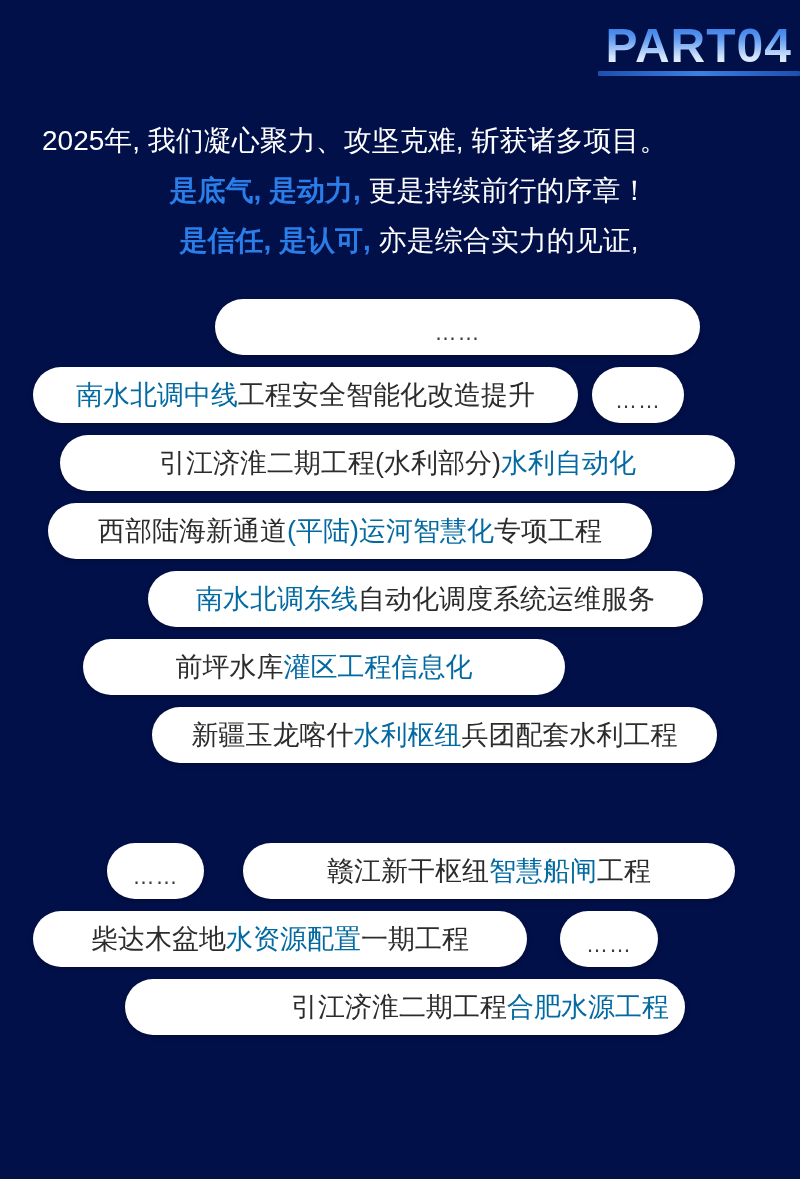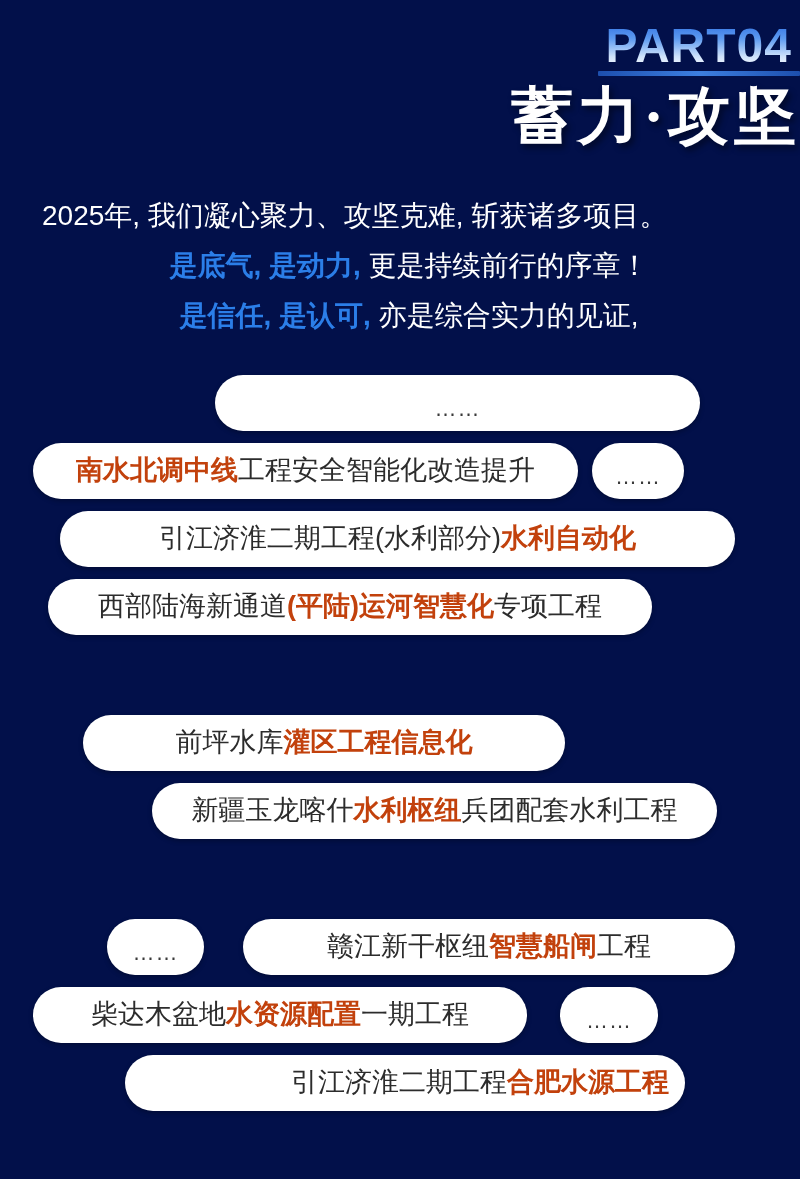--- a/index.html
+++ b/index.html
@@ -101,40 +101,39 @@
     padding: 0 16px;
   }
   .pill-text {
     font-size: 27px;
     line-height: 1;
     color: #2c2c2c;
     white-space: nowrap;
     font-family: "Liberation Sans", "DejaVu Sans", sans-serif;
   }
   .pill-text .b {
-    color: #c2410c;
-    font-weight: bold;
+    color: #0369a1;
+    font-weight: normal;
   }
   .pill.dots .pill-text {
     color: #3a3a3a;
     font-size: 22px;
     letter-spacing: 1px;
     position: relative;
     top: 6px;
   }
 </style>
 </head>
 <body>
 
 <div class="header">
   <div class="part-label-wrap">
     <div class="part-label">PART04</div>
     <div class="part-underline"></div>
   </div>
-  <div class="big-title">蓄力·攻坚</div>
 </div>
 
 <div class="lead">
   <div class="lead-line l1"><span>2025年, 我们凝心聚力、攻坚克难, 斩获诸多项目。</span></div>
   <div class="lead-line l3"><span class="hl">是底气, 是动力,</span><span> 更是持续前行的序章！</span></div>
   <div class="lead-line l2"><span class="hl">是信任, 是认可,</span><span> 亦是综合实力的见证,</span></div>
 </div>
 
 <div class="pill-area">
     <div class="pill-row" style="top: 0px;">
@@ -153,20 +152,25 @@
     <div class="pill-row" style="top: 136px; padding-left: 36px;">
       <div class="pill" style="left: 60px; width: 675px;">
         <div class="pill-text"><span>引江济淮二期工程(水利部分)</span><span class="b">水利自动化</span></div>
       </div>
     </div>
     <div class="pill-row" style="top: 204px;">
       <div class="pill" style="left: 48px; width: 604px;">
         <div class="pill-text"><span>西部陆海新通道</span><span class="b">(平陆)运河智慧化</span><span>专项工程</span></div>
       </div>
     </div>
+    <div class="pill-row" style="top: 272px;">
+      <div class="pill" style="left: 148px; width: 555px;">
+        <div class="pill-text"><span class="b">南水北调东线</span><span>自动化调度系统运维服务</span></div>
+      </div>
+    </div>
     <div class="pill-row" style="top: 340px;">
       <div class="pill" style="left: 83px; width: 482px;">
         <div class="pill-text"><span>前坪水库</span><span class="b">灌区工程信息化</span></div>
       </div>
     </div>
     <div class="pill-row" style="top: 408px;">
       <div class="pill" style="left: 152px; width: 565px; align-items: center;">
         <div class="pill-text"><span>新疆玉龙喀什</span><span class="b">水利枢纽</span><span>兵团配套水利工程</span></div>
       </div>
     </div>

